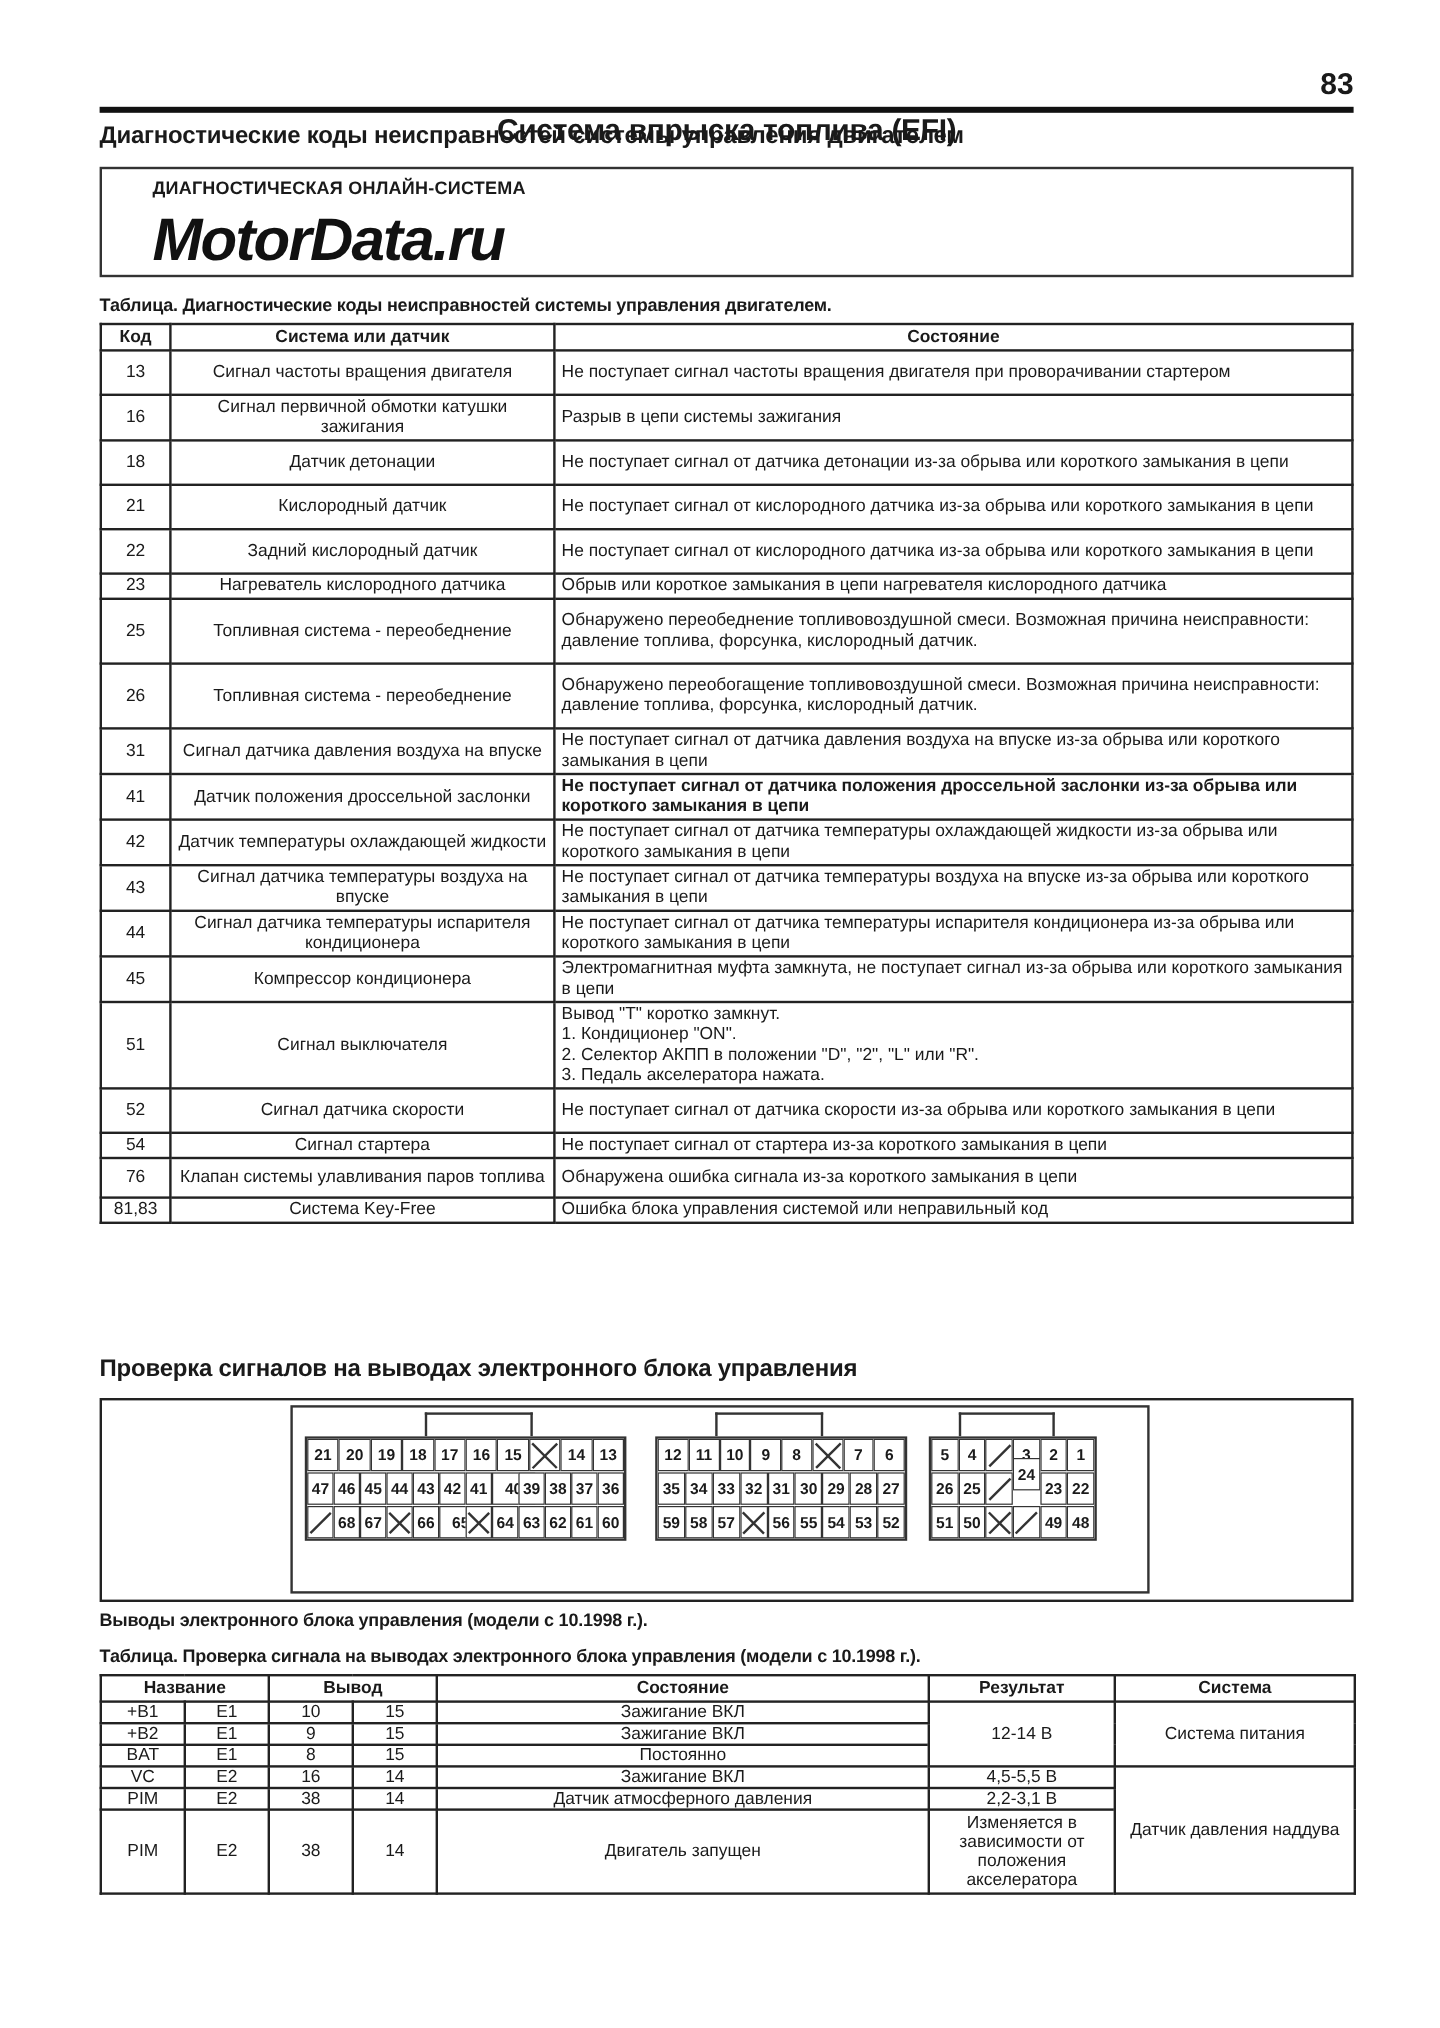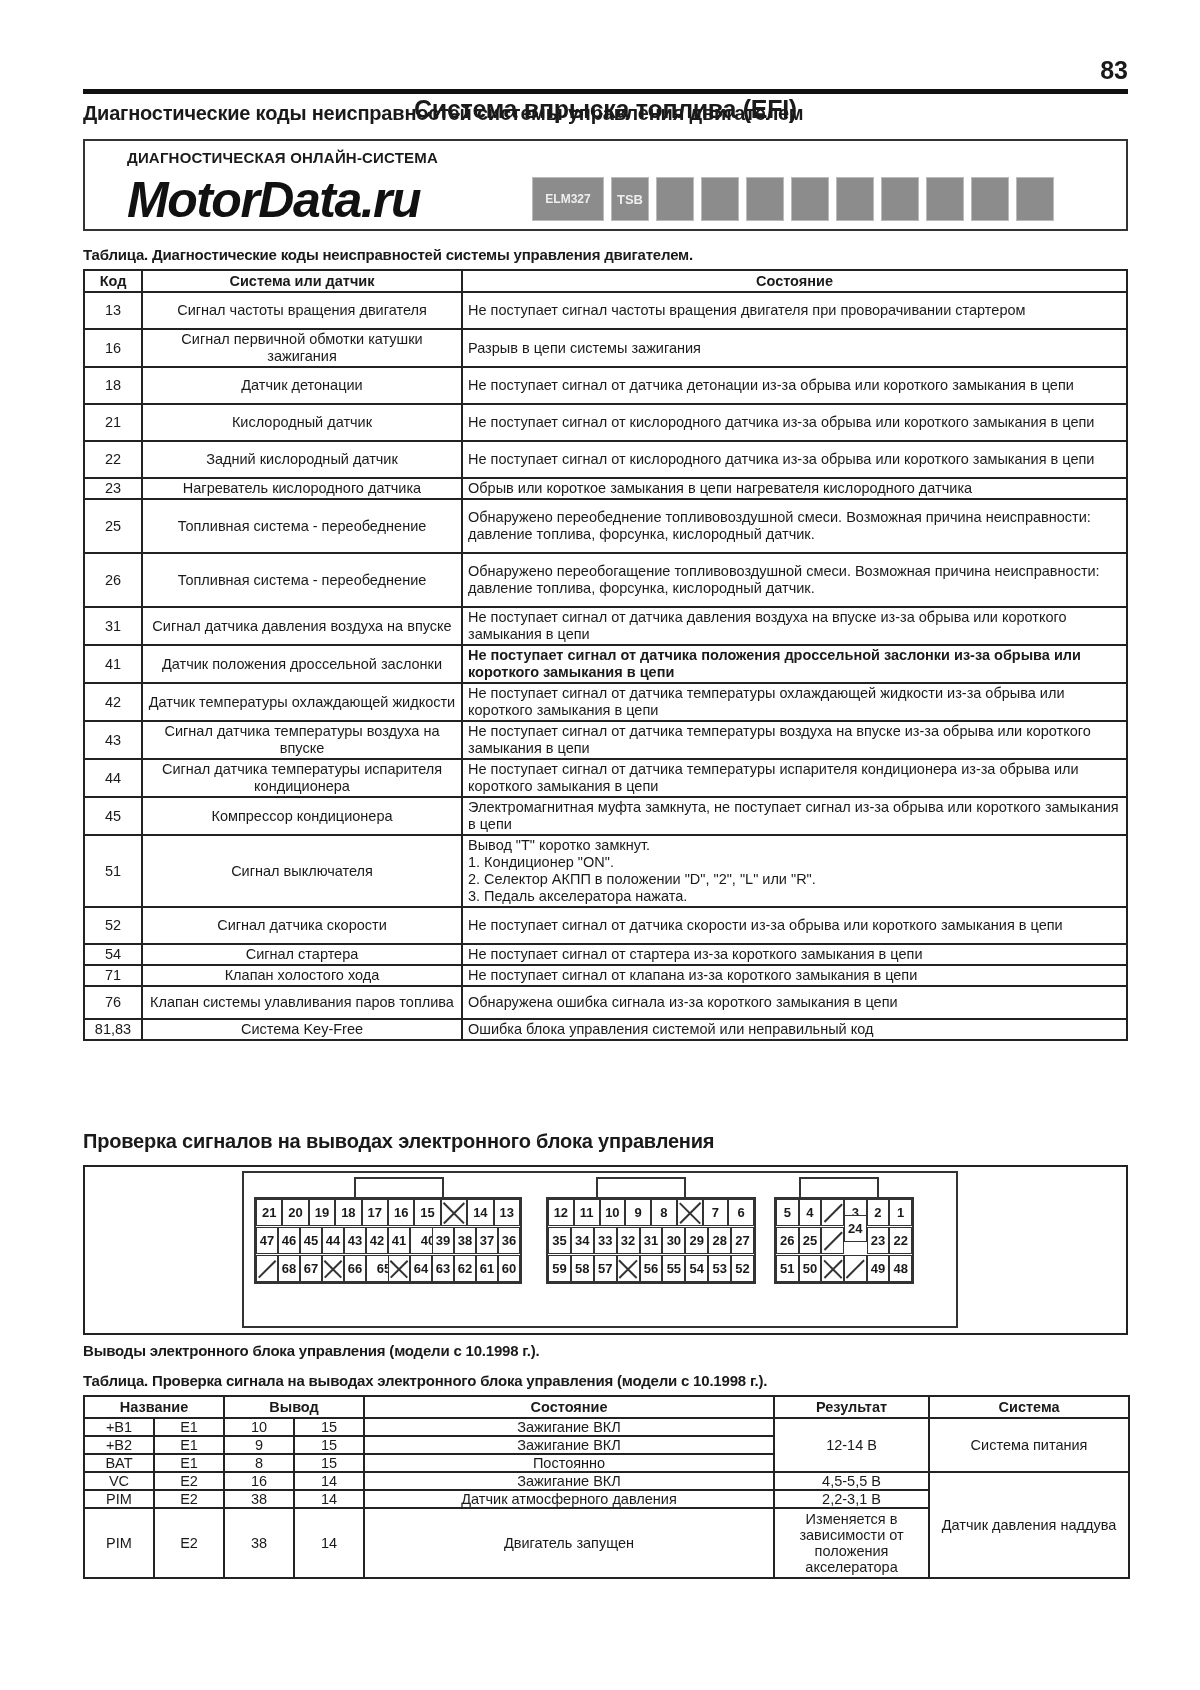--- a/index.html
+++ b/index.html
@@ -51,33 +51,20 @@
 <div class="page-header">
   <div class="title">Система впрыска топлива (EFI)</div>
   <div class="pnum">83</div>
 </div>
 
 <div class="section-title" style="top:102px">Диагностические коды неисправностей системы управления двигателем</div>
 
 <div class="banner">
   <div class="sub">ДИАГНОСТИЧЕСКАЯ ОНЛАЙН-СИСТЕМА</div>
   <div class="logo">MotorData.ru</div>
-  <div class="icons" id="banner-icons">
-      <div class="ic wide">ELM327</div>
-      <div class="ic">TSB</div>
-      <div class="ic"></div>
-      <div class="ic"></div>
-      <div class="ic"></div>
-      <div class="ic"></div>
-      <div class="ic"></div>
-      <div class="ic"></div>
-      <div class="ic"></div>
-      <div class="ic"></div>
-      <div class="ic"></div>
-    </div>
 </div>
 
 <div class="caption" style="top:246px">Таблица. Диагностические коды неисправностей системы управления двигателем.</div>
 
 <table id="dtc-table">
   <colgroup>
       <col class="code">
       <col class="sys">
       <col>
     </colgroup>
@@ -169,25 +156,20 @@
       </tr>
       <tr style="height: 37px;">
         <td class="c">52</td>
         <td class="c">Сигнал датчика скорости</td>
         <td class="l" style="white-space: pre-line;">Не поступает сигнал от датчика скорости из-за обрыва или короткого замыкания в цепи</td>
       </tr>
       <tr style="height: 18px;">
         <td class="c">54</td>
         <td class="c">Сигнал стартера</td>
         <td class="l" style="white-space: pre-line;">Не поступает сигнал от стартера из-за короткого замыкания в цепи</td>
-      </tr>
-      <tr style="height: 18px;">
-        <td class="c">71</td>
-        <td class="c">Клапан холостого хода</td>
-        <td class="l" style="white-space: pre-line;">Не поступает сигнал от клапана из-за короткого замыкания в цепи</td>
       </tr>
       <tr style="height: 33px;">
         <td class="c">76</td>
         <td class="c">Клапан системы улавливания паров топлива</td>
         <td class="l" style="white-space: pre-line;">Обнаружена ошибка сигнала из-за короткого замыкания в цепи</td>
       </tr>
       <tr style="height: 19px;">
         <td class="c">81,83</td>
         <td class="c">Система Key-Free</td>
         <td class="l" style="white-space: pre-line;">Ошибка блока управления системой или неправильный код</td>

